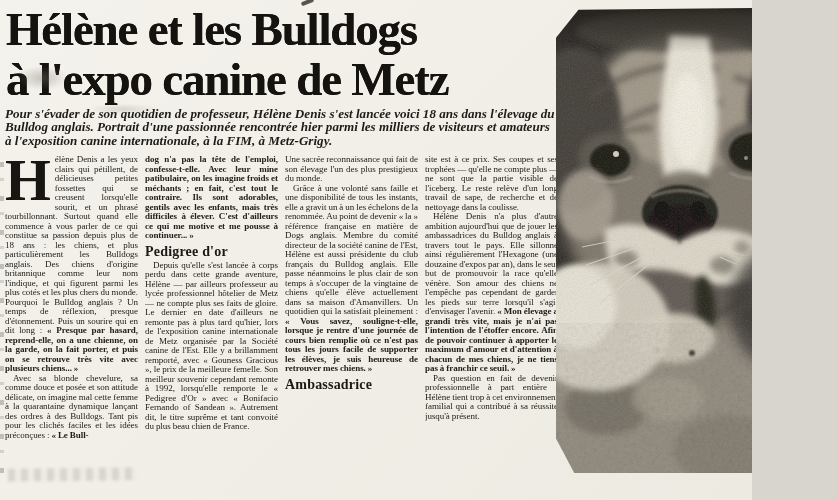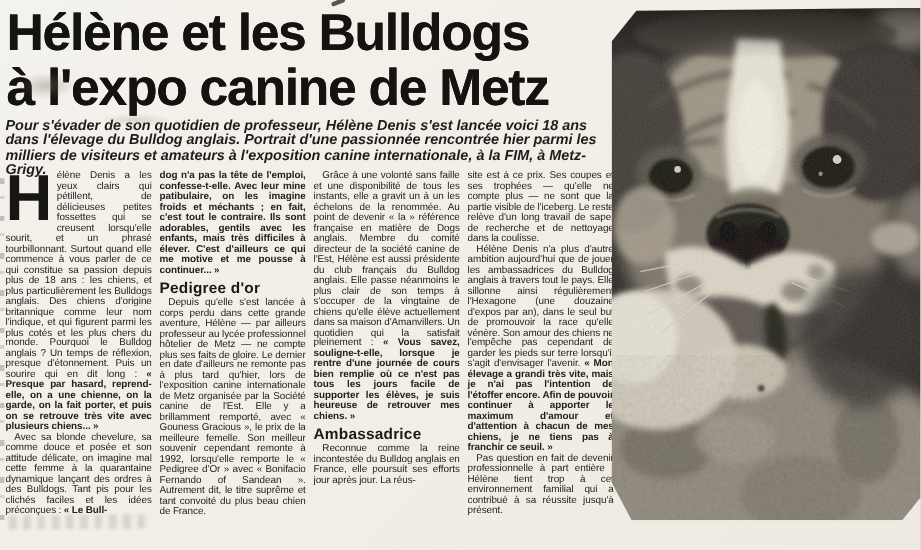--- a/index.html
+++ b/index.html
@@ -1,19 +1,19 @@
 <!DOCTYPE html>
 <html lang="fr"><head>
 <meta charset="utf-8">
 <style>
   html,body{margin:0;padding:0;background:#d8d5cf;}
   .page{
-    position:relative; width:837px; height:500px; overflow:hidden;
+    position:relative; width:752px; height:500px; overflow:hidden;
     background:linear-gradient(135deg,#f4f2ec 0%,#f1eee7 55%,#edeae2 100%);
-    font-family:Liberation Sans, sans-serif; color:#211f1c;
+    font-family:Liberation Serif, serif; color:#211f1c;
   }
   
   .headline{
     position:absolute; left:6px; top:4px; width:548px; margin:0;
     font-size:47px; line-height:50px; font-weight:700; letter-spacing:-1.2px;
     color:#151310; text-shadow:0 0 .4px #151310;
   }
   
   .lede{
     position:absolute; left:5px; top:107px; width:552px; margin:0;
@@ -91,23 +91,23 @@
       <div class="col">
         <p class="p-first"><span class="dropcap">H</span><span>élène Denis a les yeux clairs qui pétillent, de délicieuses petites fossettes qui se creusent lorsqu'elle sourit, et un phrasé tourbillonnant. Surtout quand elle commence à vous parler de ce qui constitue sa passion depuis plus de 18 ans : les chiens, et plus particulièrement les Bulldogs anglais. Des chiens d'origine britannique comme leur nom l'indique, et qui figurent parmi les plus cotés et les plus chers du monde. Pourquoi le Bulldog anglais ? Un temps de réflexion, presque d'étonnement. Puis un sourire qui en dit long : </span><span class="b">« Presque par hasard, reprend-elle, on a une chienne, on la garde, on la fait porter, et puis on se retrouve très vite avec plusieurs chiens... »</span></p>
         <p class="p-indent"><span>Avec sa blonde chevelure, sa comme douce et posée et son attitude délicate, on imagine mal cette femme à la quarantaine dynamique lançant des ordres à des Bulldogs. Tant pis pour les clichés faciles et les idées préconçues : </span><span class="b">« Le Bull-</span></p>
       </div>
       <div class="col">
         <p class="p-flow"><span class="b">dog n'a pas la tête de l'emploi, confesse-t-elle. Avec leur mine patibulaire, on les imagine froids et méchants ; en fait, c'est tout le contraire. Ils sont adorables, gentils avec les enfants, mais très difficiles à élever. C'est d'ailleurs ce qui me motive et me pousse à continuer... »</span></p>
         <h3 class="subhead">Pedigree d'or</h3>
         <p class="p-indent"><span>Depuis qu'elle s'est lancée à corps perdu dans cette grande aventure, Hélène — par ailleurs professeur au lycée professionnel hôtelier de Metz — ne compte plus ses faits de gloire. Le dernier en date d'ailleurs ne remonte pas à plus tard qu'hier, lors de l'exposition canine internationale de Metz organisée par la Société canine de l'Est. Elle y a brillamment remporté, avec « Gouness Gracious », le prix de la meilleure femelle. Son meilleur souvenir cependant remonte à 1992, lorsqu'elle remporte le « Pedigree d'Or » avec « Bonifacio Fernando of Sandean ». Autrement dit, le titre suprême et tant convoité du plus beau chien de France.</span></p>
       </div>
       <div class="col">
+        <p class="p-flow"><span>Une sacrée reconnaissance qui fait de son élevage l'un des plus prestigieux du monde.</span></p>
         <p class="p-indent"><span>Grâce à une volonté sans faille et une disponibilité de tous les instants, elle a gravit un à un les échelons de la renommée. Au point de devenir « la » référence française en matière de Dogs anglais. Membre du comité directeur de la société canine de l'Est, Hélène est aussi présidente du club français du Bulldog anglais. Elle passe néanmoins le plus clair de son temps à s'occuper de la vingtaine de chiens qu'elle élève actuellement dans sa maison d'Amanvillers. Un quotidien qui la satisfait pleinement : </span><span class="b">« Vous savez, souligne-t-elle, lorsque je rentre d'une journée de cours bien remplie où ce n'est pas tous les jours facile de supporter les élèves, je suis heureuse de retrouver mes chiens. »</span></p>
         <h3 class="subhead">Ambassadrice</h3>
-        <p class="p-indent"><span>Reconnue comme la reine incontestée du Bulldog anglais en France, elle poursuit ses efforts jour après jour. La réus-</span></p>
       </div>
       <div class="col">
         <p class="p-flow"><span>site est à ce prix. Ses coupes et ses trophées — qu'elle ne compte plus — ne sont que la partie visible de l'iceberg. Le reste relève d'un long travail de sape, de recherche et de nettoyage dans la coulisse.</span></p>
         <p class="p-indent"><span>Hélène Denis n'a plus d'autre ambition aujourd'hui que de jouer les ambassadrices du Bulldog anglais à travers tout le pays. Elle sillonne ainsi régulièrement l'Hexagone (une douzaine d'expos par an), dans le seul but de promouvoir la race qu'elle vénère. Son amour des chiens ne l'empêche pas cependant de garder les pieds sur terre lorsqu'il s'agit d'envisager l'avenir. </span><span class="b">« Mon élevage a grandi très vite, mais je n'ai pas l'intention de l'étoffer encore. Afin de pouvoir continuer à apporter le maximum d'amour et d'attention à chacun de mes chiens, je ne tiens pas à franchir ce seuil. »</span></p>
         <p class="p-indent"><span>Pas question en fait de devenir professionnelle à part entière ; Hélène tient trop à cet environnement familial qui a contribué à sa réussite jusqu'à présent.</span></p>
       </div>
     </div>
 
   <div class="photo">
     <svg viewBox="0 0 281 466" role="img" xmlns="http://www.w3.org/2000/svg" aria-label="Photo noir et blanc en gros plan d'un Bulldog anglais">

